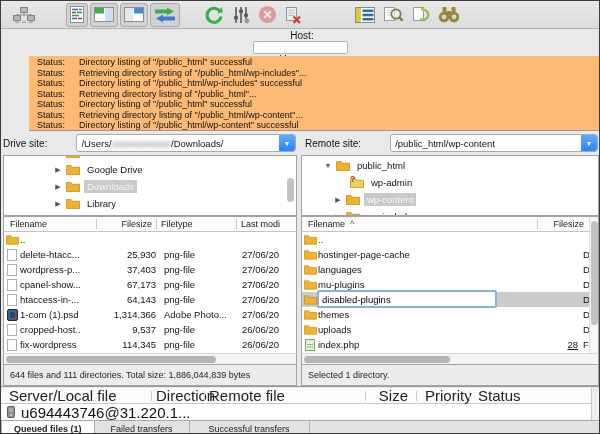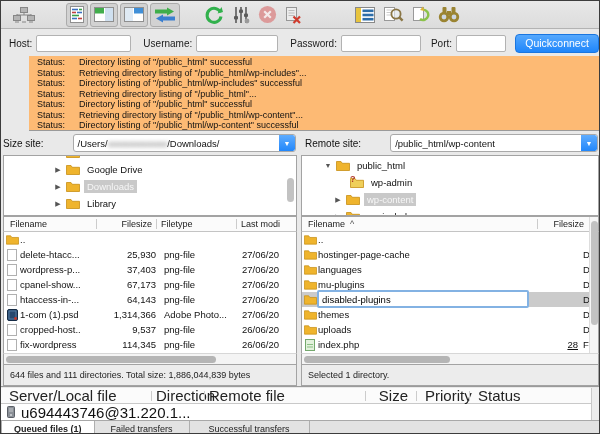--- a/index.html
+++ b/index.html
@@ -6,21 +6,21 @@
   body { font-family:"Liberation Sans","DejaVu Sans",sans-serif; background:#fff; }
   .window { position:relative; width:600px; height:434px; background:#e9e9e9; border:1px solid #3c3c3c; overflow:hidden; }
 
   
   .toolbar { position:absolute; left:0; top:0; width:100%; height:28px; background:linear-gradient(#e8e8e8,#dcdcdc); border-bottom:1px solid #b3b3b3; display:flex; align-items:center; }
   .tbtn { height:24px; display:flex; align-items:center; justify-content:center; padding:0 3px; margin:0 1px; }
   .tbtn.toggled { background:#d2d2d2; border:1px solid #ababab; border-radius:3px; }
   .tb-gap1 { margin-left:8px; } .tb-gap2 { margin-left:26px; } .tb-gap3 { margin-left:20px; } .tb-gap4 { margin-left:46px; }
 
   
-  .qcbar { position:absolute; left:0; top:29px; width:100%; height:26px; background:#e9e9e9; display:flex; align-items:center; font-size:10px; color:#1a1a1a; }
+  .qcbar { position:absolute; left:0; top:29px; width:100%; height:26px; background:#e9e9e9; display:flex; align-items:center; font-size:10px; color:#1a1a1a;flex-direction:column; }
   .qcbar label { margin-left:8px; margin-right:4px; }
   .qcbar input { height:17px; border:1px solid #b2b2b2; border-radius:2px; background:#fff; font-size:10px; padding:0 3px; }
   .qc-host { width:95px; } .qc-user { width:82px; } .qc-pass { width:80px; } .qc-port { width:50px; }
   .qc-btn { margin-left:9px; height:19px; min-width:72px; padding:0 10px; background:linear-gradient(#55a8fd,#1f86fb); color:#fff; font-size:10.5px; border:1px solid #1a76e0; border-radius:4px; display:flex; align-items:center; justify-content:center; white-space:nowrap; }
 
   
   .log { position:absolute; left:0; top:55px; width:100%; height:75px; background:#fdba74; border-bottom:1px solid #9a9a9a; overflow:hidden; padding-top:1px;margin-left:28px; }
   .log-line { display:flex; height:10.5px; font-size:9px; color:#111; line-height:10.5px; }
   .log-pre { width:42px; margin-left:8px; flex:none; }
   .log-msg { white-space:nowrap; }
@@ -52,21 +52,21 @@
   
   .lc-name { width:82px; flex:none; overflow:hidden; }
   .lc-size { width:58px; flex:none; text-align:right; padding-right:4px; overflow:hidden; }
   .lc-type { width:80px; flex:none; padding-left:4px; overflow:hidden; }
   .lc-date { flex:1; overflow:hidden; padding-left:2px; }
   
   .rc-name { flex:1; overflow:hidden; }
   .rc-size { width:52px; flex:none; text-align:right; padding-right:2px;text-decoration:underline; }
   .rc-type { width:18px; flex:none; overflow:hidden; padding-left:3px; }
   .rsel { background:#cbcbcb; }
-  .rename-box { position:absolute; left:15px; top:-2px; width:212px; height:18px; border:2px solid #83b2e3; border-radius:2px; background:#fff; font-size:9.5px; padding:0 3px; font-family:inherit; }
+  .rename-box { position:absolute; left:15px; top:-2px; width:180px; height:18px; border:2px solid #83b2e3; border-radius:2px; background:#fff; font-size:9.5px; padding:0 3px; font-family:inherit; }
 
   .hscroll { position:absolute; left:0; top:222px; width:100%; height:12px; background:#f4f4f4; border:1px solid #a3a3a3; border-top:1px solid #d7d7d7; }
   .hthumb { position:absolute; top:2px; height:7px; background:#b5b5b5; border-radius:4px; }
   .vscroll { position:absolute; right:1px; top:86px; width:9px; height:136px; background:#f6f6f6; border-left:1px solid #ddd; }
   .vthumb { position:absolute; left:1px; width:7px; background:#c2c2c2; border-radius:4px; }
   .tree-vthumb { position:absolute; right:2px; top:22px; width:7px; height:24px; background:#c2c2c2; border-radius:4px; }
 
   .panestatus { position:absolute; left:0; top:234px; width:100%; height:21px; background:#ececec; border:1px solid #a3a3a3; border-top:none; display:flex; align-items:center; font-size:9px; color:#222; padding-left:6px; white-space:nowrap; overflow:hidden; }
 
   
@@ -250,21 +250,21 @@
     <div class="log-line">
         <span class="log-pre">Status:</span>
         <span class="log-msg">Directory listing of "/public_html/wp-content" successful</span>
       </div>
   </div>
 
   <div class="panes">
 
     <div class="pane pane-local">
       <div class="sitebar">
-        <span style="margin-right:5px; white-space:nowrap;">Size site:</span>
+        <span style="margin-right:5px; white-space:nowrap;">Drive site:</span>
         <div class="combo">
           <span>/Users/</span>
             <span class="redacted">xxxxxxxxxxxxxx</span>
             <span>/Downloads/</span>
           <div class="combo-btn">▼</div>
         </div>
       </div>
 
       <div class="treebox">
         <div style="margin-top:-12px;">

